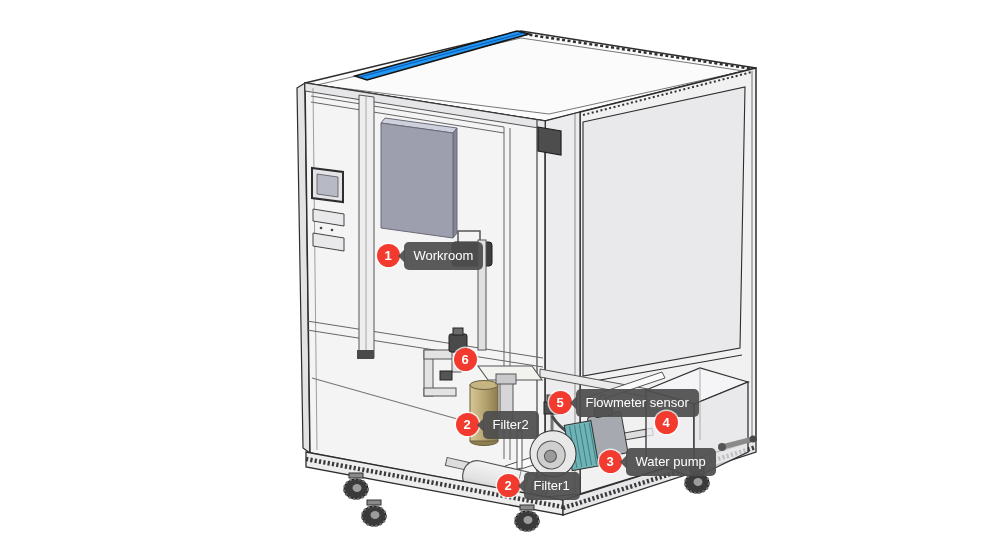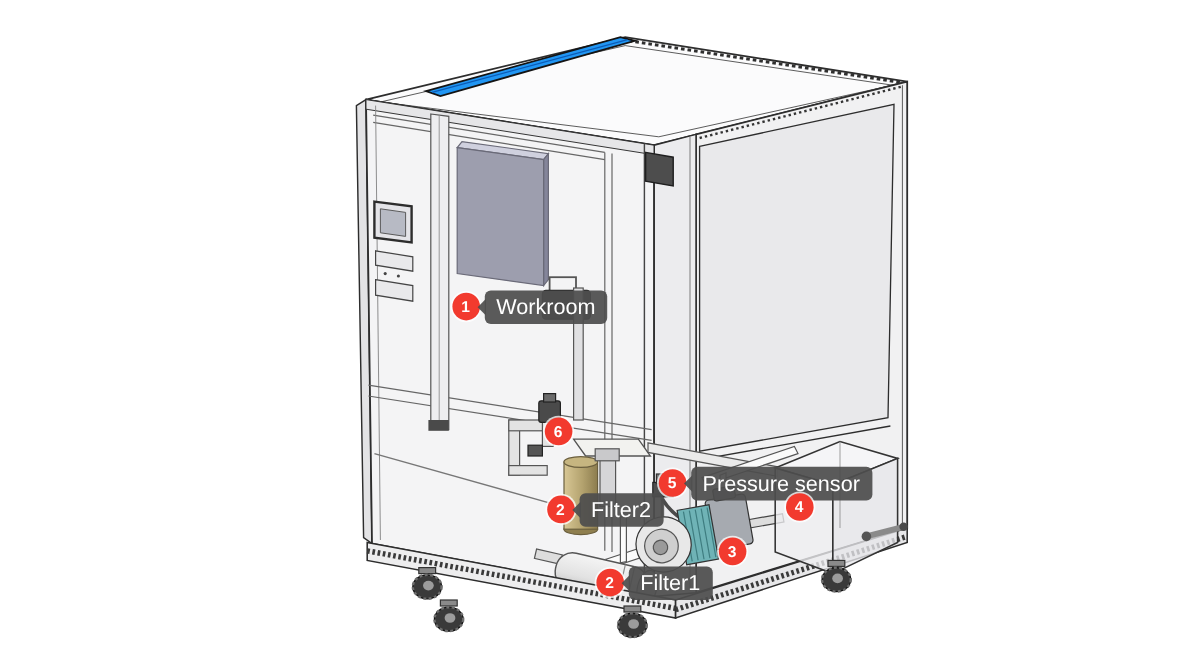--- a/index.html
+++ b/index.html
@@ -10,21 +10,21 @@
   .badge{
     width:23px;height:23px;border-radius:50%;
     background:var(--badge-color,#f23a2e);color:#fff;
     font-size:13px;font-weight:bold;line-height:1;
     display:flex;align-items:center;justify-content:center;flex:0 0 auto;
     box-shadow:0 0 0 1.5px rgba(255,255,255,.75);
   }
   .tag{
     position:relative;margin-left:4px;height:28px;line-height:28px;
     padding:0 10px;background:var(--label-bg,rgba(77,77,77,.93));
-    color:var(--label-text,#fff);font-size:18px;border-radius:5px;white-space:nowrap;
+    color:var(--label-text,#fff);font-size:13px;border-radius:5px;white-space:nowrap;
   }
   .tag::before{
     content:"";position:absolute;left:-6px;top:50%;transform:translateY(-50%);
     border-top:7px solid transparent;border-bottom:7px solid transparent;
     border-right:7px solid var(--label-bg,rgba(77,77,77,.93));
   }
 </style>
 </head>
 <body>
 
@@ -213,30 +213,31 @@
   <div id="callouts">
       <div class="callout" style="left: 376.5px; top: 241.5px;">
     <span class="badge">1</span>
     <span class="tag">Workroom</span>
   </div>
       <div class="callout" style="left: 453.5px; top: 347.5px;">
     <span class="badge">6</span>
   </div>
       <div class="callout" style="left: 548.5px; top: 388.5px;">
     <span class="badge">5</span>
-    <span class="tag">Pressure sensor</span>
+    <span class="tag">Flowmeter sensor</span>
   </div>
       <div class="callout" style="left: 455.5px; top: 410.5px;">
     <span class="badge">2</span>
     <span class="tag">Filter2</span>
   </div>
       <div class="callout" style="left: 654.5px; top: 410.5px;">
     <span class="badge">4</span>
   </div>
       <div class="callout" style="left: 598.5px; top: 447.5px;">
     <span class="badge">3</span>
+    <span class="tag">Water pump</span>
   </div>
       <div class="callout" style="left: 496.5px; top: 471.5px;">
     <span class="badge">2</span>
     <span class="tag">Filter1</span>
   </div>
     </div>
 </div>
 
 </body></html>

